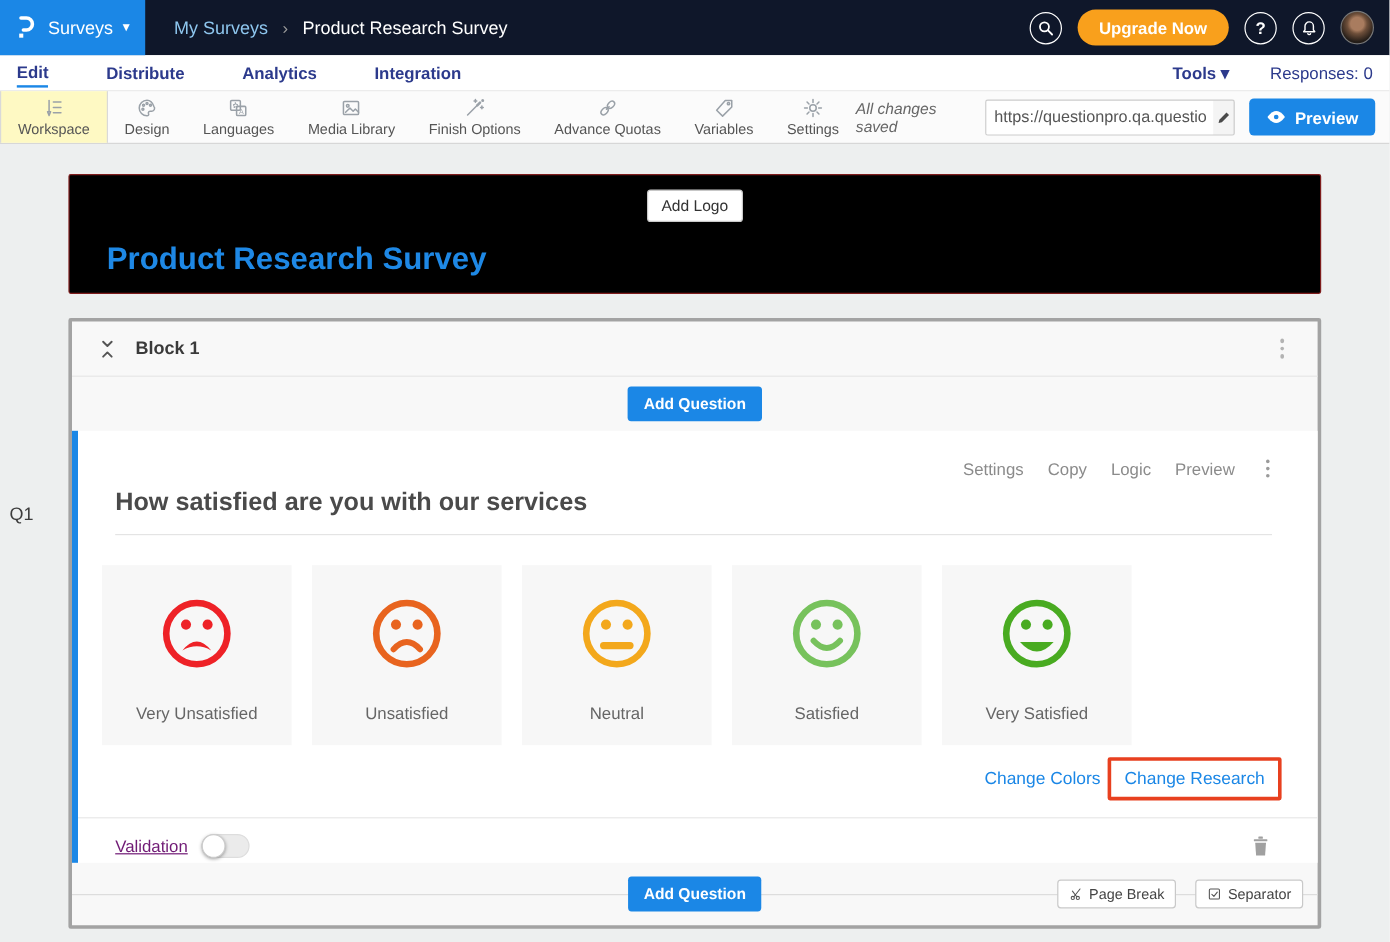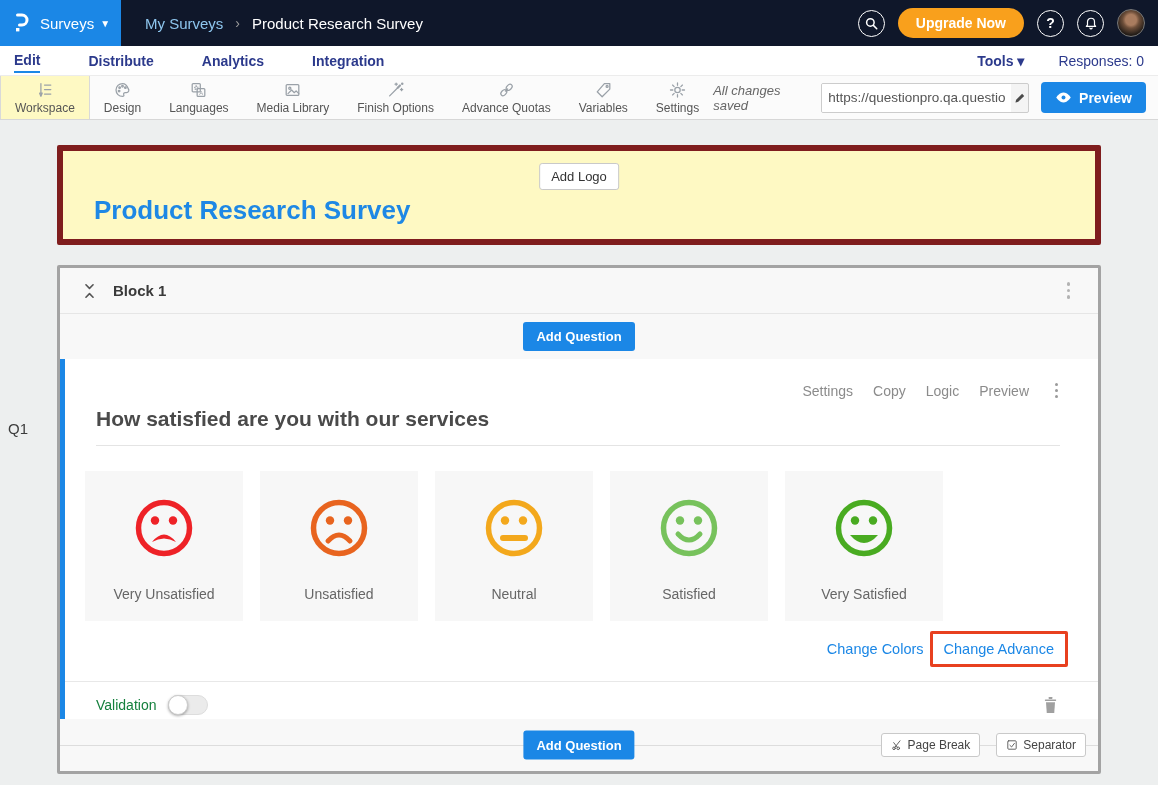--- a/index.html
+++ b/index.html
@@ -46,21 +46,21 @@
   .saved-text { font-style:italic; font-size:13px; color:#666; }
   .url-wrap { display:flex; align-items:center; height:30px; border:1px solid #ccc; background:#f4f4f4; border-radius:2px; overflow:hidden; }
   .url-input { width:196px; height:28px; border:none; outline:none; padding:0 6px; font-size:13.5px; color:#555; font-family:inherit; background:#fff; }
   .pencil-btn { width:30px; height:28px; display:flex; align-items:center; justify-content:center; cursor:pointer; }
   .preview-btn { display:flex; align-items:center; gap:7px; background:#1b87e6; border:none; border-radius:4px; height:31px; padding:0 14px; color:#fff; font-size:14px; font-weight:bold; font-family:inherit; cursor:pointer; }
 
   
   .content { padding:25px 57px 0; }
   .q-number { position:absolute; left:8px; top:420px; font-size:15px; color:#3c3c3c; }
 
-  .title-card { position:relative; background:#fef9c3; border:6px solid #7f1d1d; border-radius:2px; height:100px; margin-bottom:20px; }
+  .title-card { position:relative; background:#000000; border:1px solid #7f1d1d; border-radius:2px; height:100px; margin-bottom:20px; }
   .add-logo-btn { position:absolute; left:50%; transform:translateX(-50%); top:12px; background:#fff; border:1px solid #c9c9c9; border-radius:3px; padding:5px 11px; font-size:13px; color:#333; font-family:inherit; cursor:pointer; }
   .survey-title { position:absolute; left:31px; bottom:13px; font-size:26px; color:#1e88e5; cursor:text; }
 
   .block-card { background:#f8f8f8; border:3px solid #a3a3a3; border-radius:2px; }
   .block-header { height:46px; display:flex; align-items:center; padding:0 24px 0 20px; border-bottom:1px solid #e6e6e6; }
   .collapse-btn { width:18px; height:18px; cursor:pointer; display:flex; align-items:center; justify-content:center; }
   .collapse-btn svg { stroke:#555; fill:none; stroke-width:1.8; stroke-linecap:round; stroke-linejoin:round; }
   .block-title { margin-left:15px; font-size:15px; color:#3a3a3a; font-weight:bold; }
   .kebab { margin-left:auto; display:flex; flex-direction:column; gap:3px; cursor:pointer; padding:4px; }
   .kebab i { width:3.5px; height:3.5px; border-radius:50%; background:#b3b3b3; }
@@ -86,21 +86,21 @@
   .m-flat .mouth-flat { display:block; fill:none; stroke:var(--c); stroke-width:6; stroke-linecap:round; }
   .m-frown-filled .mouth-frown-filled, .m-smile-filled .mouth-smile-filled { display:block; fill:var(--c); }
   .smiley-label { margin-top:26px; font-size:14px; color:#666; }
 
   .change-row { display:flex; justify-content:flex-end; align-items:center; margin:10px 30px 0 0; }
   .change-link { font-size:14.5px; color:#1b87e6; cursor:pointer; }
   .highlight-box { border:3px solid #e8401f; border-radius:2px; padding:6px 11px; margin-left:6px; }
 
   .q-divider { border-top:1px solid #e8e8e8; margin-top:14px; }
   .validation-row { height:45px; display:flex; align-items:center; padding:0 40px 0 31px; }
-  .validation-label { font-size:14px; color:#15803d; }
+  .validation-label { font-size:14px; color:#701a75;text-decoration:underline; }
   .toggle { width:40px; height:20px; border-radius:10px; background:#ebebeb; border:1px solid #ddd; margin-left:12px; position:relative; cursor:pointer; }
   .toggle .knob { position:absolute; left:-1px; top:-1px; width:20px; height:20px; border-radius:50%; background:#fff; border:1px solid #ccc; box-shadow:0 1px 3px rgba(0,0,0,.35); }
   .trash-btn { margin-left:auto; cursor:pointer; display:flex; }
 
   .block-footer { position:relative; height:52px; }
   .block-footer::before { content:""; position:absolute; left:0; right:0; top:50%; border-top:1px solid #ddd; }
   .block-footer .add-q-btn { position:absolute; left:50%; top:50%; transform:translate(-50%,-50%); }
   .footer-right { position:absolute; right:12px; top:50%; transform:translateY(-50%); display:flex; gap:16px; }
   .mini-btn { display:flex; align-items:center; gap:5px; background:#fff; border:1px solid #c9c9c9; border-radius:3px; padding:4px 9px; font-size:12px; color:#444; font-family:inherit; cursor:pointer; }
   .mini-btn svg { stroke:#555; fill:none; stroke-width:1.5; stroke-linecap:round; stroke-linejoin:round; }
@@ -358,21 +358,21 @@
               <path class="mouth mouth-smile" d="M21 38 Q32 50 43 38"></path>
               <path class="mouth mouth-smile-filled" d="M18 39 Q32 55 46 39 Z"></path>
             </svg>
             <span class="smiley-label">Very Satisfied</span>
           </div>
         </div>
 
         <div class="change-row">
           <span class="change-link">Change Colors</span>
           <span class="highlight-box">
-            <span class="change-link">Change Advance</span>
+            <span class="change-link">Change Research</span>
           </span>
         </div>
 
         <div class="q-divider"></div>
         <div class="validation-row">
           <span class="validation-label">Validation</span>
           <span class="toggle">
               <span class="knob"></span>
             </span>
           <span class="trash-btn">

